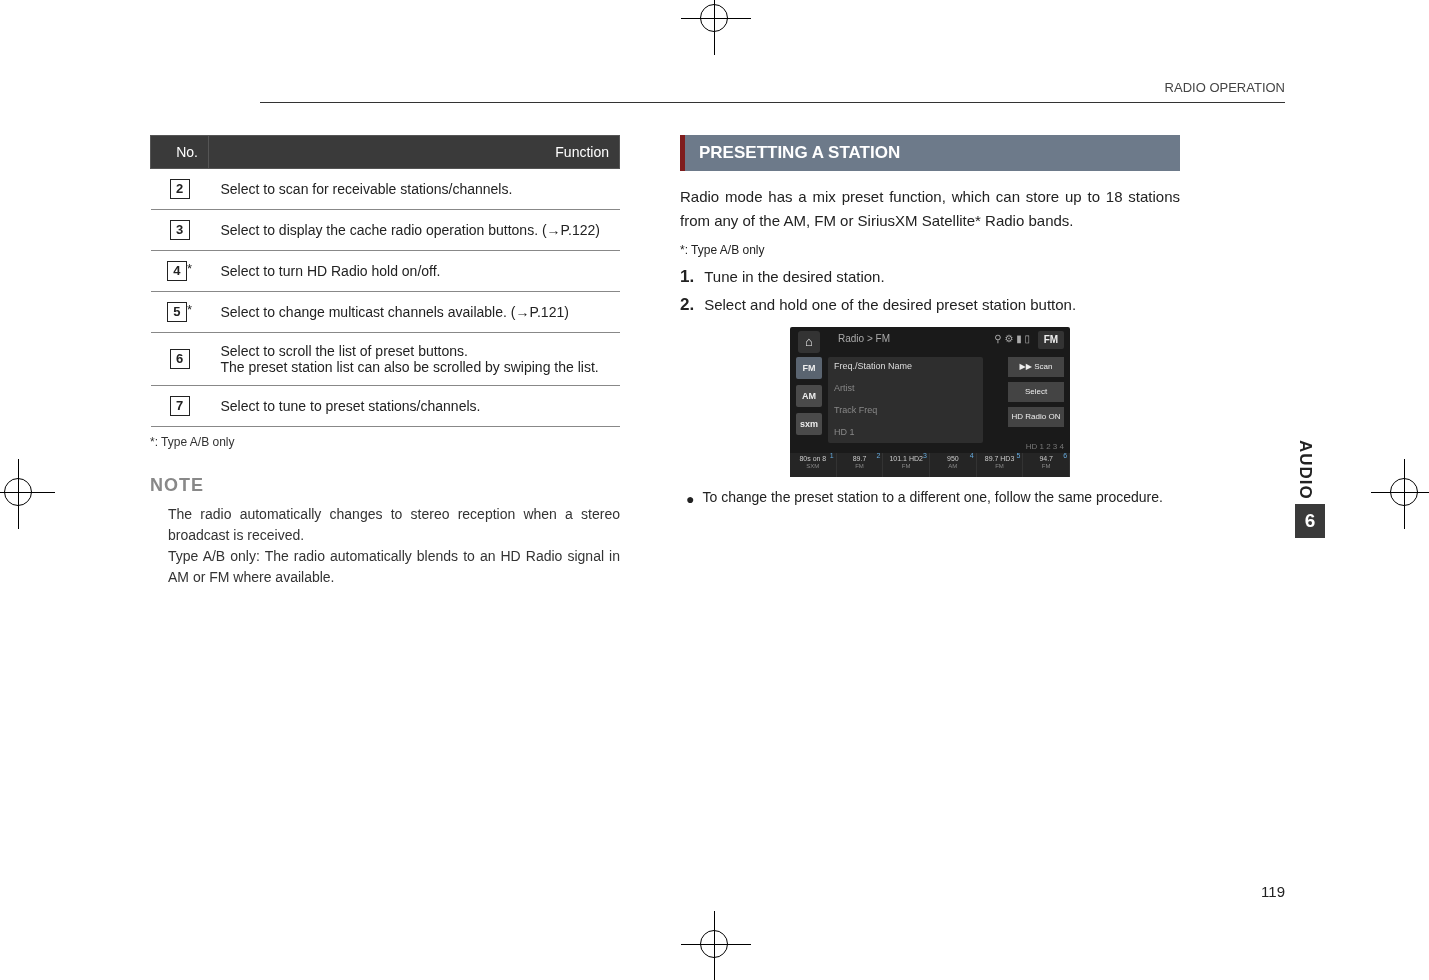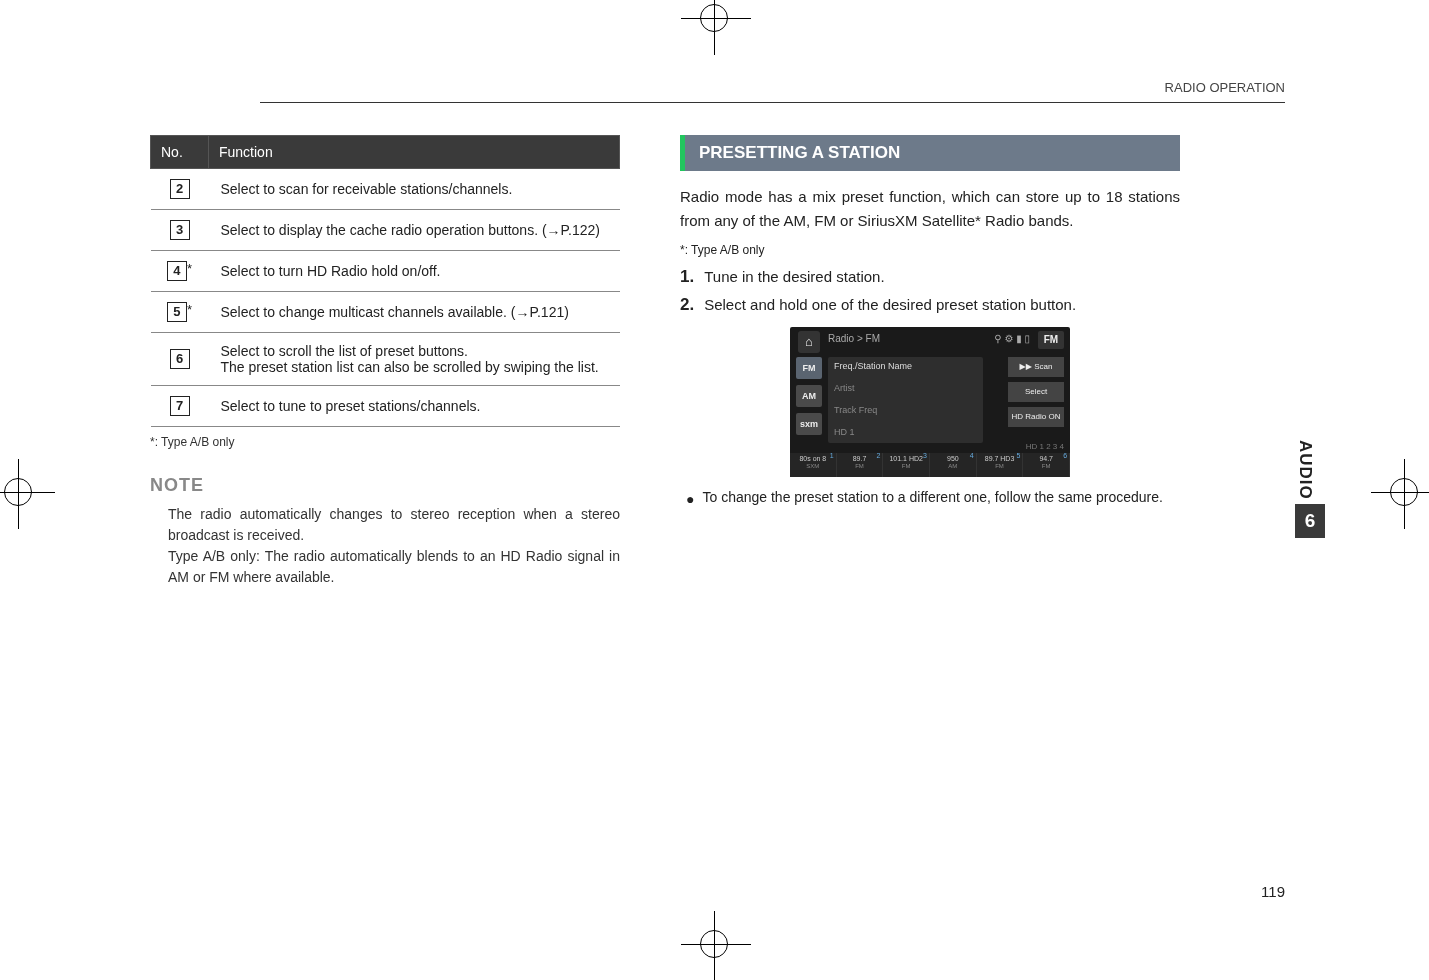--- a/index.html
+++ b/index.html
@@ -44,21 +44,21 @@
     width: 100%;
     border-collapse: collapse;
     font-size: 14px;
   }
   table.func th {
     background: #3a3a3a;
     color: #fff;
     font-weight: normal;
     padding: 8px 10px;
     border: 1px solid #555;
-    text-align: left;
+    text-align: right;
   }
   table.func td {
     border-bottom: 1px solid #888;
     padding: 10px 12px;
     vertical-align: middle;
   }
   table.func td.no-cell {
     width: 58px;
     text-align: center;
     white-space: nowrap;
@@ -93,21 +93,21 @@
     color: #333;
     text-align: justify;
     padding-left: 18px;
   }
   .section-head {
     background: #6d7a8a;
     color: #fff;
     font-weight: bold;
     padding: 8px 14px;
     font-size: 17px;
-    border-left: 5px solid #22c55e;
+    border-left: 5px solid #7f1d1d;
     margin-bottom: 14px;
   }
   .body-text {
     font-size: 15px;
     line-height: 1.6;
     text-align: justify;
     margin-bottom: 10px;
   }
   .right-footnote {
     font-size: 12px;
@@ -132,21 +132,21 @@
     width: 280px;
     height: 150px;
     margin: 8px auto 12px auto;
     background: #1a1a1a;
     position: relative;
     border-radius: 2px;
     display: block;
   }
   .ss-topbar {
     position: absolute;
-    top: 6px; left: 38px;
+    top: 6px; left: 48px;
     color: #aaa;
     font-size: 10px;
   }
   .ss-home {
     position: absolute;
     left: 8px; top: 4px;
     width: 22px; height: 22px;
     background: #333;
     color: #eee;
     border-radius: 3px;

